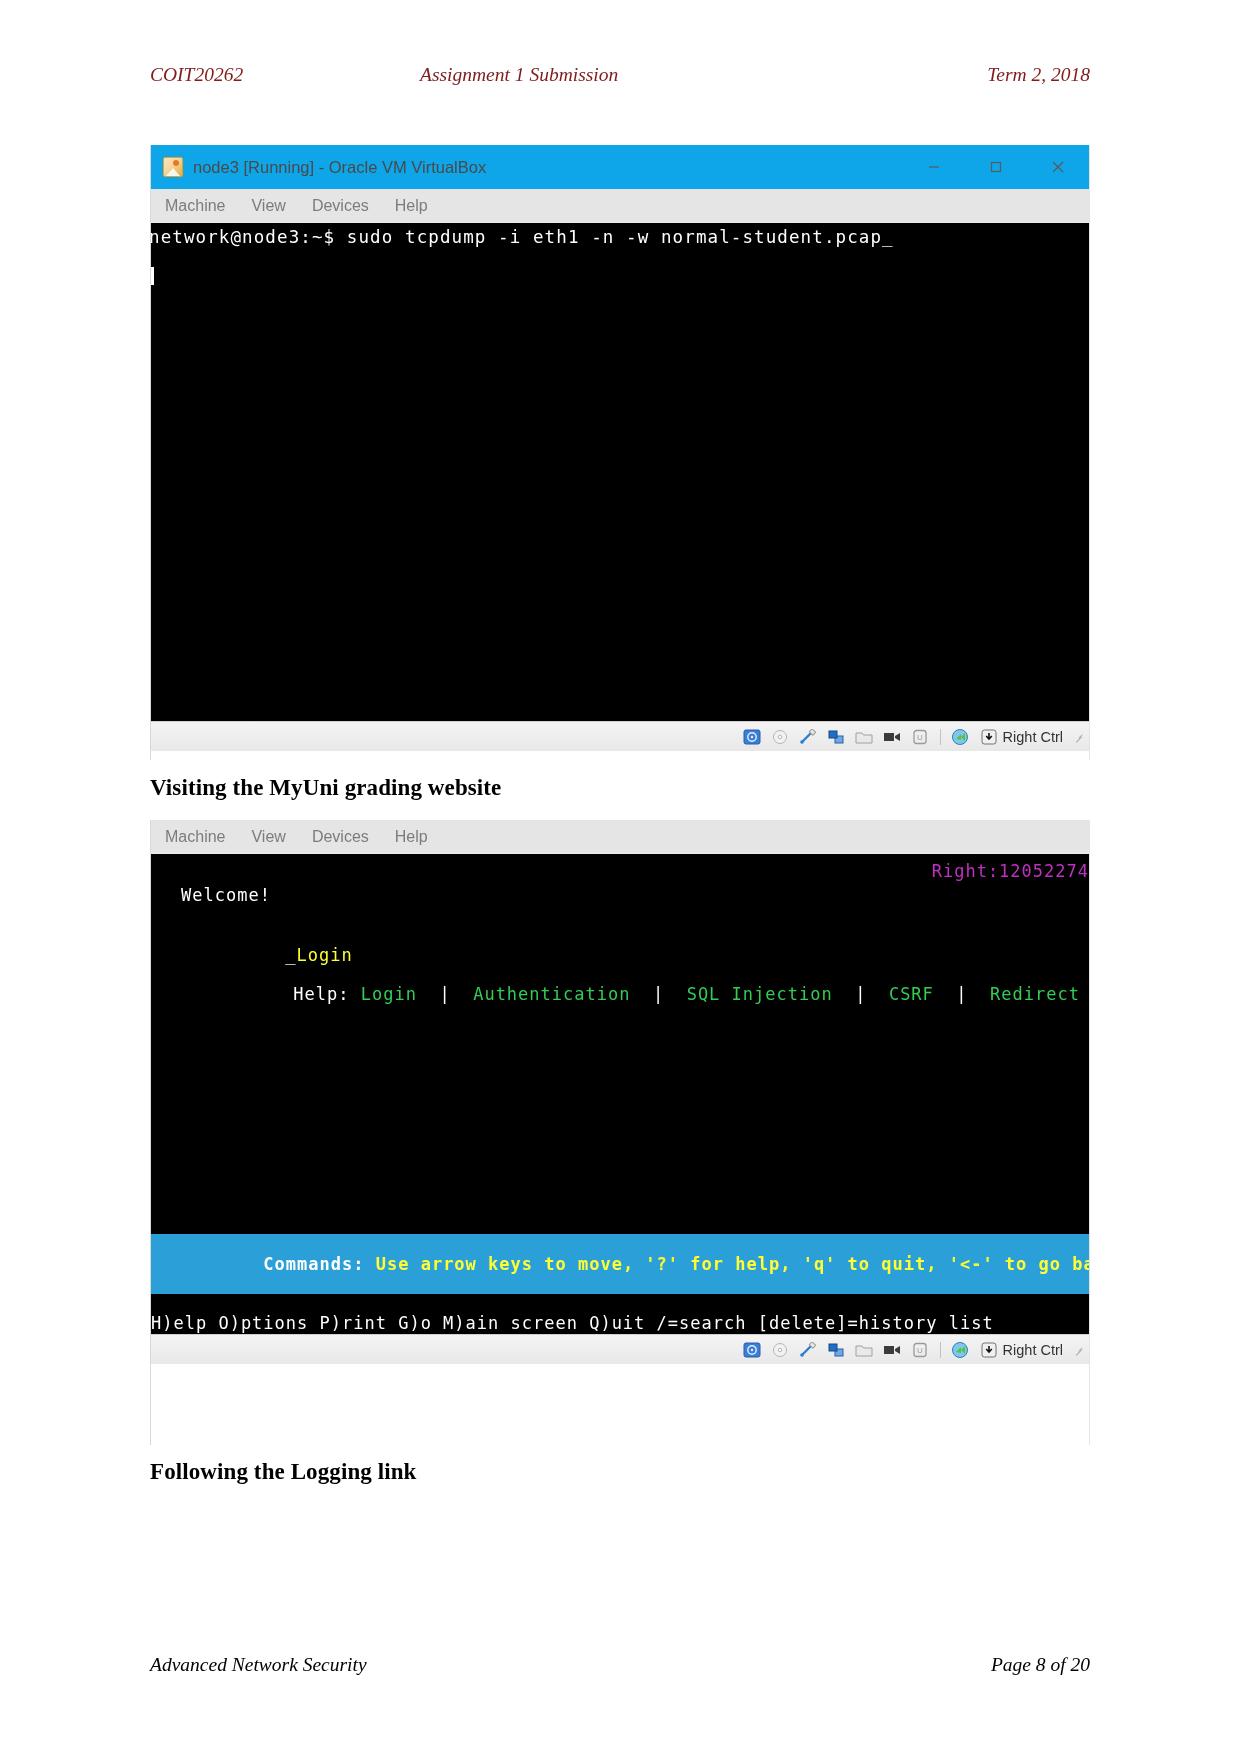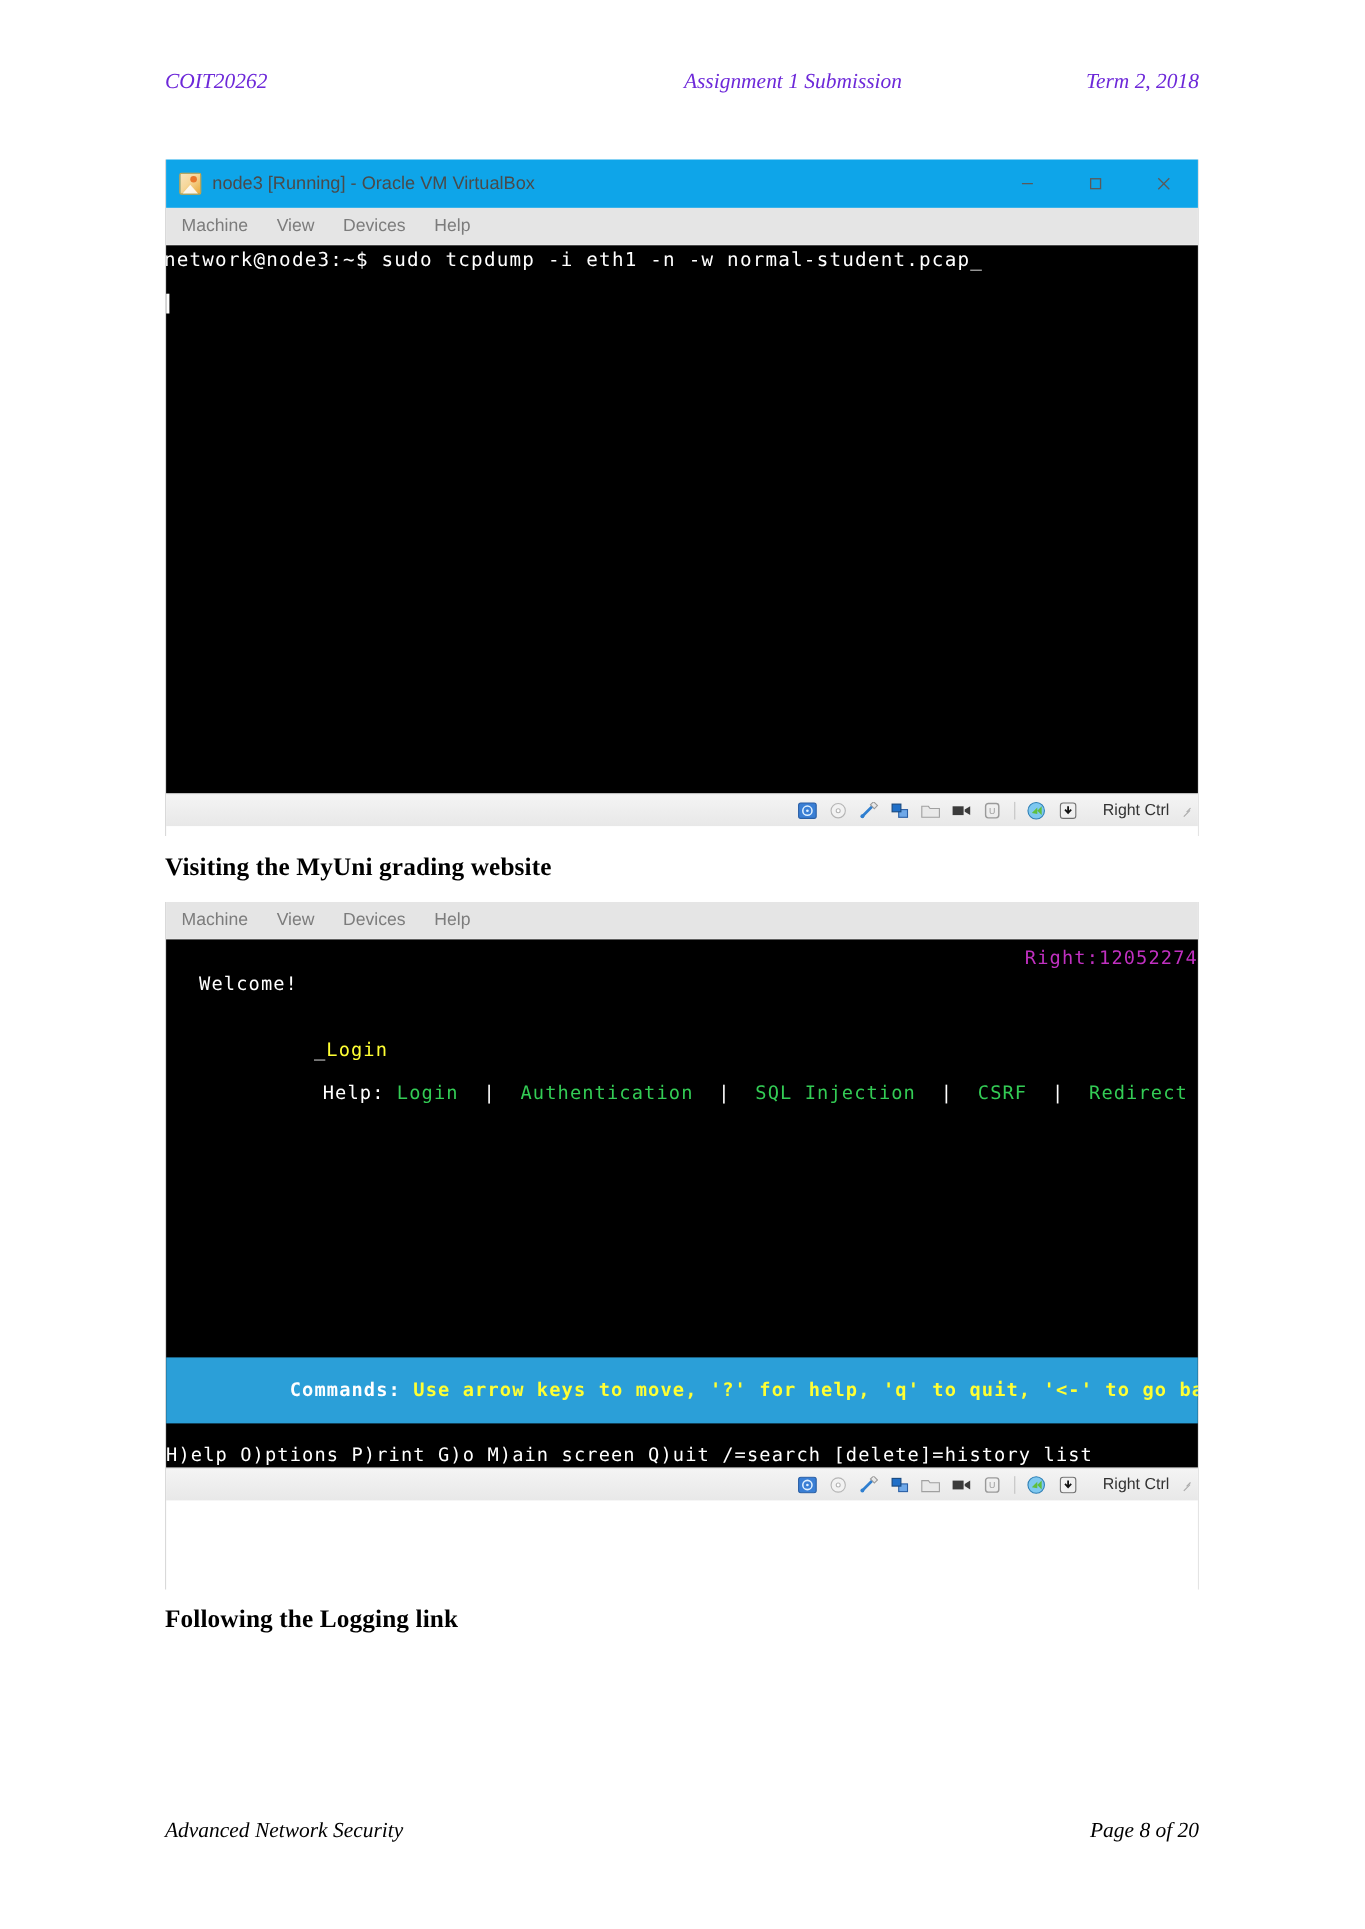--- a/index.html
+++ b/index.html
@@ -19,24 +19,24 @@
   }
 
   
   .doc-header {
     position: absolute;
     left: 150px; top: 64px; width: 940px;
     display: flex;
     align-items: baseline;
     font-style: italic;
     font-size: 19.5px;
-    color: #6d28d9;
+    color: #7f1d1d;
   }
   .doc-header .h-left { width: 270px; text-align: left; }
-  .doc-header .h-center { flex: 1; text-align: right; font-family: Liberation Serif, serif; }
+  .doc-header .h-center { flex: 1; text-align: left; font-family: Liberation Serif, serif; }
   .doc-header .h-right { width: 270px; text-align: right; }
 
   
   .doc-footer {
     position: absolute;
     left: 150px; bottom: 78px; width: 940px;
     display: flex;
     justify-content: space-between;
     font-style: italic;
     font-size: 19.5px;
@@ -239,21 +239,21 @@
   }
   .sb-sep {
     width: 1px; height: 16px;
     background: #c2c2c2;
     margin: 0 6px;
   }
   .sb-hostkey {
     font-family: "Liberation Sans", sans-serif;
     font-size: 14.5px;
     color: #333;
-    margin-left: 18px;
+    margin-left: 0;
     white-space: nowrap;
   }
   .sb-grip {
     width: 12px; height: 12px;
     margin-left: 8px;
     position: relative;
   }
   .sb-grip::before, .sb-grip::after {
     content: "";
     position: absolute;

